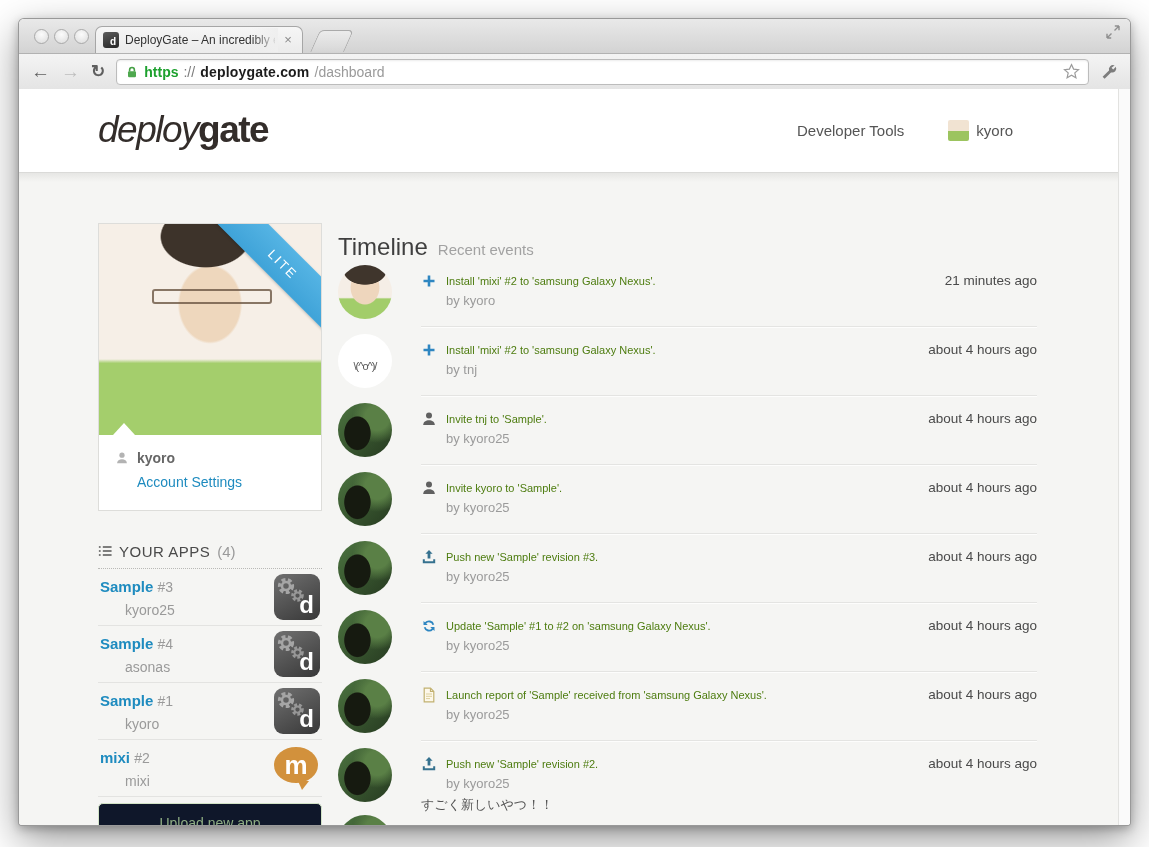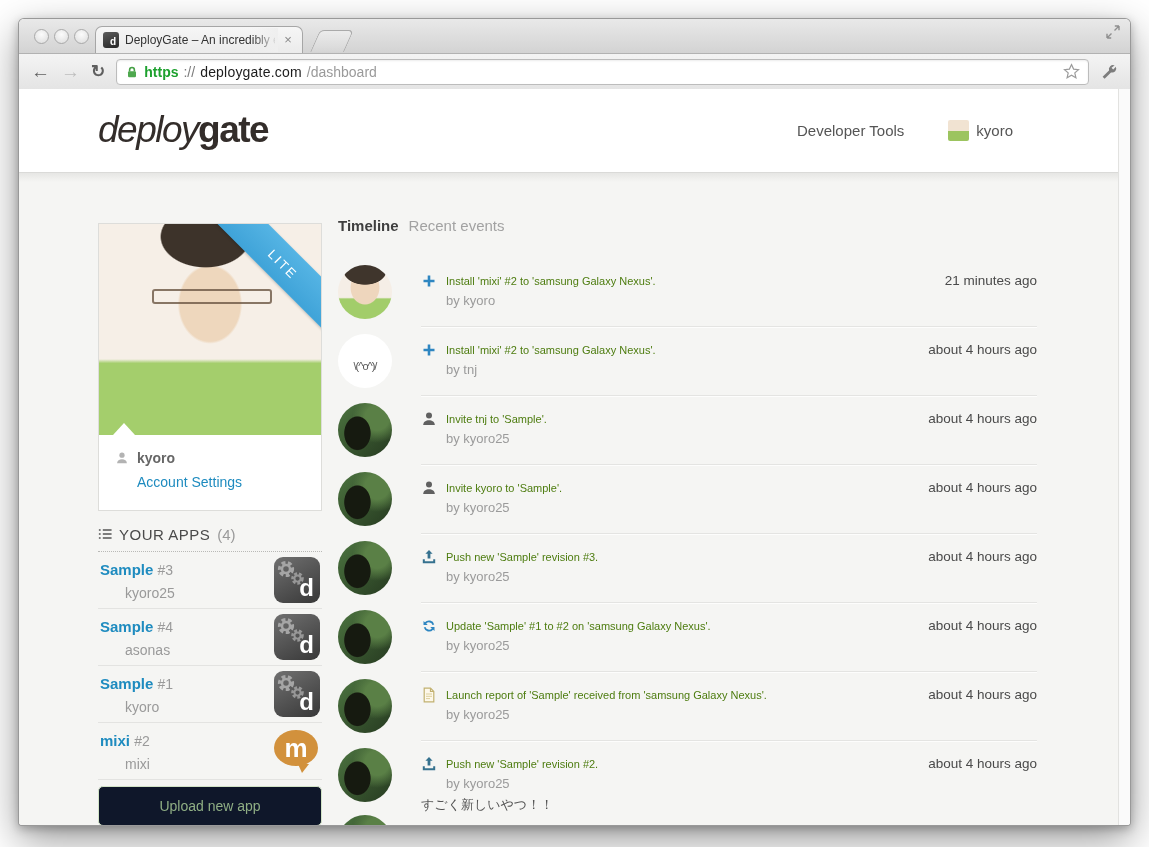--- a/index.html
+++ b/index.html
@@ -32,21 +32,21 @@
   .toolbar{position:relative;height:36px;display:flex;align-items:center;padding:0 12px;gap:11px;
     background:linear-gradient(180deg,#f4f4f4,#e4e4e4);border-bottom:1px solid #ababab;box-sizing:border-box;}
   .nav-btn{font-size:19px;line-height:19px;color:#5f5f5f;font-weight:bold;}
   .nav-btn.disabled{color:#bdbdbd;}
   .nav-btn.reload{font-size:17px;}
   .omnibox{flex:1;height:26px;box-sizing:border-box;border:1px solid #bcbcbc;border-radius:4px;
     background:#fff;display:flex;align-items:center;padding:0 8px;gap:5px;font-size:14px;
     box-shadow:inset 0 1px 2px rgba(0,0,0,.08);}
   .url-scheme{color:#1da12e;font-weight:bold;}
   .url-sep{color:#7c7c7c;}
-  .url-host{color:#1c1c1c;font-weight:normal;letter-spacing:.2px;}
+  .url-host{color:#1c1c1c;font-weight:bold;letter-spacing:.2px;}
   .url-path{color:#9a9a9a;}
   .omni-spacer{flex:1;}
   .star{width:17px;height:17px;}
   .wrench{width:18px;height:18px;}
   
   .page{position:absolute;top:70px;left:0;right:0;bottom:0;background:#f5f5f3;overflow:hidden;}
   .site-header{position:absolute;top:0;left:0;right:0;height:83px;background:#fff;
     border-bottom:1px solid #dadad8;z-index:4;}
   .header-shadow{position:absolute;top:84px;left:0;right:0;height:9px;z-index:3;
     background:linear-gradient(180deg,#e6e6e4,rgba(245,245,243,0));}
@@ -72,21 +72,21 @@
       #f6efe7;}
   .glasses{position:absolute;left:24%;top:31%;width:52%;height:11px;border:2px solid #6c5643;border-radius:3px;opacity:.8;}
   .ribbon{position:absolute;top:22px;right:-48px;width:172px;height:36px;transform:rotate(45deg);
     background:linear-gradient(180deg,#55b4e4,#3fa3d8);color:#fff;font-size:13px;letter-spacing:2px;
     display:flex;align-items:center;justify-content:center;box-shadow:0 1px 3px rgba(0,0,0,.2);}
   .pointer{position:absolute;left:14px;bottom:0;width:0;height:0;
     border-left:11px solid transparent;border-right:11px solid transparent;border-bottom:12px solid #fff;}
   .profile-name{display:flex;align-items:center;gap:8px;margin:15px 16px 0;font-size:14px;font-weight:bold;color:#666;}
   .profile-name svg{width:14px;height:14px;fill:#b3b3b3;}
   .account-link{margin:8px 16px 0 38px;font-size:14px;color:#1e8bbf;}
-  .apps-section{position:absolute;left:79px;top:433px;width:224px;z-index:2;}
+  .apps-section{position:absolute;left:79px;top:450px;width:224px;z-index:2;}
   .apps-heading{display:flex;align-items:center;gap:7px;font-size:15px;color:#4a4a4a;letter-spacing:.5px;height:24px;}
   .apps-heading svg{width:14px;height:14px;}
   .apps-count{color:#9a9a9a;letter-spacing:0;}
   .apps-dotted{margin-top:5px;border-bottom:1px dotted #b9b9b6;}
   .app-row{position:relative;height:57px;border-bottom:1px solid #e3e3e1;box-sizing:border-box;}
   .app-name{position:absolute;left:2px;top:9px;font-size:15px;}
   .app-name b{color:#1e8bbf;}
   .app-num{color:#9a9a9a;font-weight:normal;font-size:14px;}
   .app-owner{position:absolute;left:2px;top:32px;display:flex;align-items:center;gap:7px;font-size:14px;color:#9a9a9a;}
   .app-owner .sm-avatar{width:18px;height:18px;}
@@ -103,21 +103,21 @@
   .mixi-circle{width:44px;height:36px;border-radius:50%;background:#d2913c;color:#fff;
     display:flex;align-items:center;justify-content:center;font-size:26px;font-weight:bold;line-height:30px;}
   .mixi-tail{position:absolute;left:24px;bottom:-3px;width:0;height:0;
     border-left:4px solid transparent;border-right:7px solid transparent;border-top:9px solid #d2913c;}
   .upload-btn{margin-top:6px;height:40px;border-radius:5px;background:#0f172a;border:1px solid #d2e3c6;
     box-sizing:border-box;display:flex;align-items:center;justify-content:center;
     font-size:14px;color:#8fae84;}
   
   .timeline{position:absolute;left:319px;top:128px;right:93px;z-index:2;}
   .tl-header{height:24px;display:flex;align-items:baseline;gap:10px;}
-  .tl-title{font-size:15px;font-weight:bold;color:#3f3f3f;}
+  .tl-title{font-size:24px;font-weight:normal;color:#3f3f3f;margin-top:16px;}
   .tl-sub{font-size:15px;color:#a2a2a2;}
   .trows{margin-top:16px;}
   .trow{position:relative;height:69px;box-sizing:border-box;padding:16px 0 0 83px;}
   .trow + .trow::before{content:"";position:absolute;left:83px;right:0;top:0;height:1px;
     background:#e4e4e2;box-shadow:0 1px 0 rgba(255,255,255,.75);}
   .avatar{position:absolute;left:0;top:8px;width:54px;height:54px;border-radius:50%;overflow:hidden;background:#eee;}
   .avatar.v-kyoro{background:
       radial-gradient(ellipse 36px 24px at 50% 10%,#3f352c 58%,rgba(0,0,0,0) 61%),
       radial-gradient(ellipse 24px 28px at 50% 42%,#eed6bd 58%,rgba(0,0,0,0) 62%),
       linear-gradient(180deg,rgba(0,0,0,0) 60%,#a2cd6a 63%),#f5eee6;}

